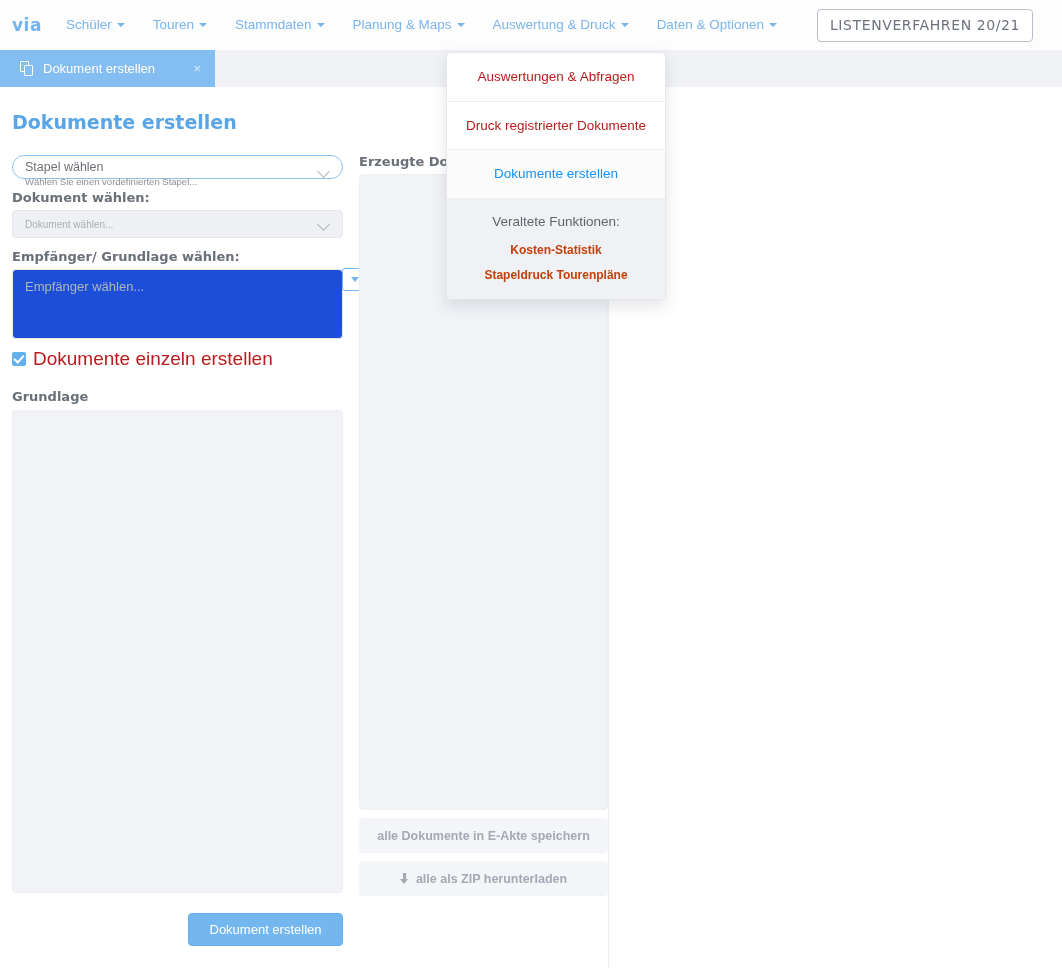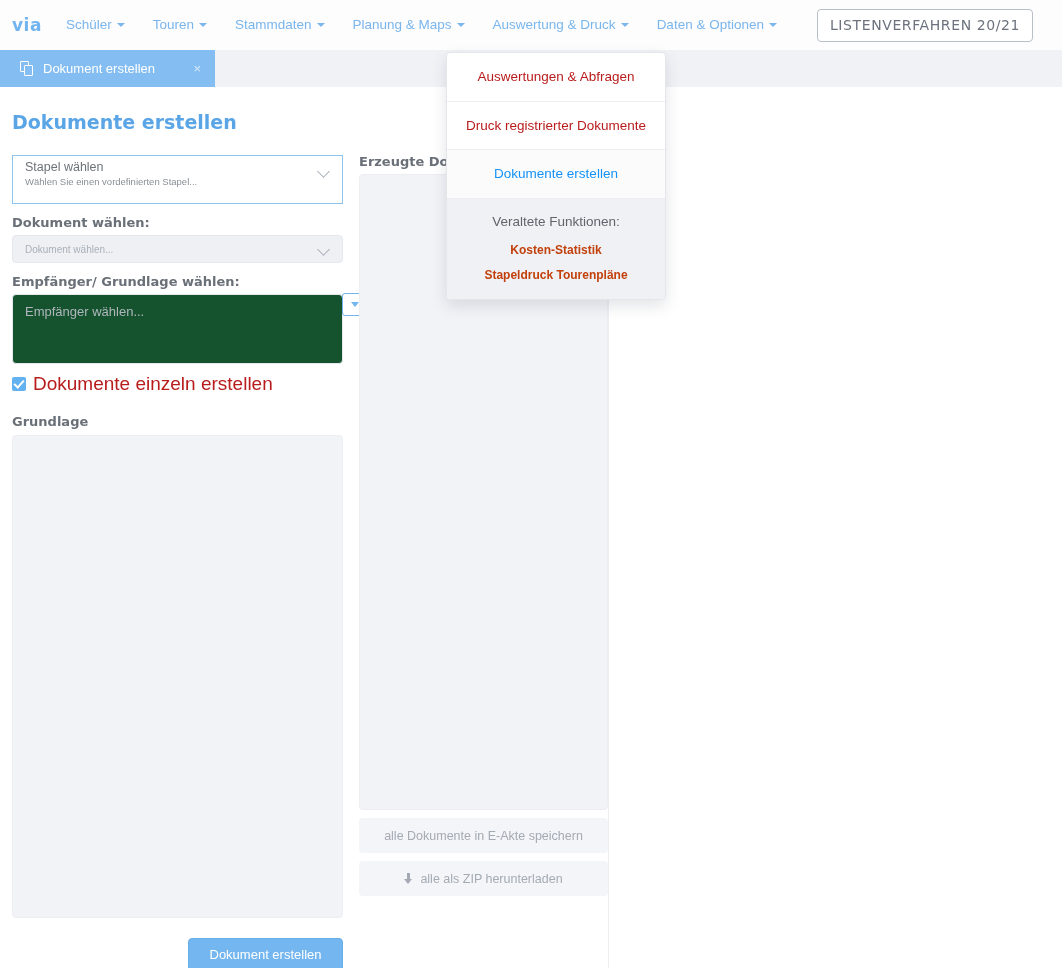--- a/index.html
+++ b/index.html
@@ -182,23 +182,23 @@
   .col-right { width: 253px; padding: 0; position: relative; }
   .col-divider {
     position: absolute;
     left: 608px; top: 0; bottom: -60px;
     width: 1px; background: #eceef2;
   }
 
   
   .stapel-select {
     border: 1px solid #8cc3ef;
-    border-radius: 0;
+    border-radius: 12px;
     background: #ffffff;
-    height: 49px;
+    height: 24px;
     padding: 5px 12px 0;
     position: relative;
     cursor: pointer;
   }
   .stapel-main { font-size: 12.5px; color: #6d7278; line-height: 1.05; }
   .stapel-sub  { font-size: 9.5px; color: #8a8f96; line-height: 1.6; }
   .chev {
     position: absolute; right: 12px; top: 11px;
     width: 11px; height: 7px;
   }
@@ -230,21 +230,21 @@
     font-size: 10px;
     color: #aab0b8;
     cursor: pointer;
   }
   .doc-select .chev { top: 9px; }
 
   .recipient-box {
     height: 70px;
     border: 1px solid #e6e8ee;
     border-radius: 4px;
-    background: #14532d;
+    background: #1d4ed8;
     position: relative;
     padding: 9px 12px;
     font-size: 13px;
     color: #b0b6be;
     cursor: text;
   }
   .recipient-btn {
     position: absolute;
     right: -24px; top: -1px;
     width: 25px; height: 23px;
@@ -321,20 +321,21 @@
   }
   .btn-ghost {
     margin: 8px 0 0 4px;
     height: 35px;
     background: #f4f5f8;
     border-radius: 4px;
     color: #a4aab3;
     font-size: 12.5px;
     display: flex; align-items: center; justify-content: center;
     cursor: pointer;
+    font-weight: bold;
   }
   .btn-ghost .dl-ico {
     display: inline-block;
     margin-right: 7px;
     position: relative;
     width: 9px; height: 12px;
   }
   .btn-ghost .dl-ico:before {
     content: ""; position: absolute;
     left: 3px; top: 0; width: 3px; height: 7px;

